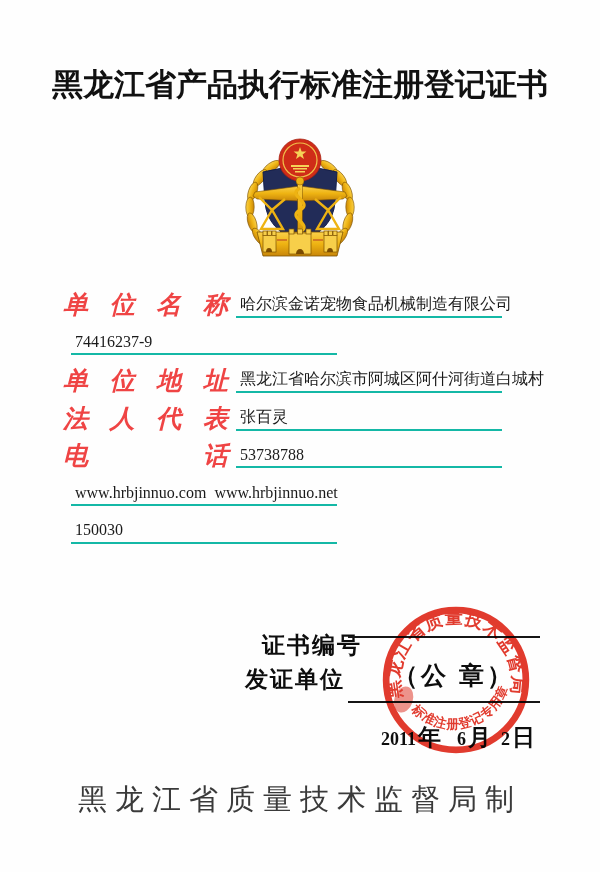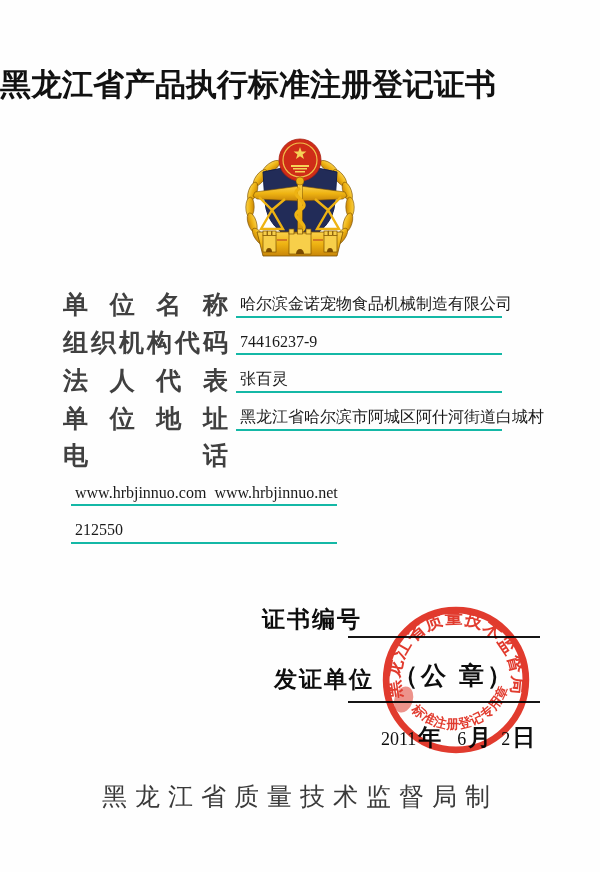--- a/index.html
+++ b/index.html
@@ -11,20 +11,21 @@
     overflow:hidden;
   }
   .page{
     position:absolute;inset:0;
     background:#fefefe;
   }
   
   .title{
     position:absolute;
     top:64px;left:0;right:0;
+    text-align:center;
     font-size:31px;
     font-weight:900;
     color:#111;
     letter-spacing:0px;
     font-family:"Liberation Serif", serif;
   }
   
   .emblem{
     position:absolute;
     top:136px;left:50%;
@@ -41,23 +42,24 @@
     align-items:flex-end;
     height:37.7px;
   }
   .row .label{
     width:165px;
     flex:0 0 165px;
     font-family:"Liberation Sans", sans-serif;
     font-weight:900;
     font-size:25px;
     line-height:1.05;
-    color:#404040;
+    color:#ef4444;
     text-align:justify;
     text-align-last:justify;
+    font-style:italic;
     -moz-text-align-last:justify;
   }
   .row .value{
     flex:0 0 262px;
     width:262px;
     margin-left:8px;
     border-bottom:2px solid #14b8a6;
     font-size:16px;
     line-height:1.1;
     padding:0 0 3px 4px;
@@ -67,22 +69,22 @@
   }
   
   .cert-label{
     position:absolute;
     font-family:"Liberation Sans", sans-serif;
     font-weight:900;
     font-size:23px;
     color:#0d0d0d;
     letter-spacing:2px;
   }
-  #cert-no-label{left:262px;top:604px;}
-  #issuer-label{left:274px;top:664px;}
+  #cert-no-label{left:262px;top:630px;}
+  #issuer-label{left:245px;top:664px;}
   .cert-line{
     position:absolute;
     left:348px;width:192px;
     border-top:2px solid #151515;
   }
   #cert-no-line{top:636px;}
   #issuer-line{top:701px;}
   .issuer-value{
     position:absolute;
     left:393px;top:659px;
@@ -96,35 +98,35 @@
   .date-line{
     position:absolute;
     left:381px;top:722px;
     display:flex;
     align-items:baseline;
     color:#0d0d0d;
   }
   .date-num{
     font-family:"Liberation Serif", serif;
     font-size:18px;
-    font-weight:400;
+    font-weight:700;
   }
   .date-unit{
     font-family:"Liberation Sans", sans-serif;
     font-weight:900;
     font-size:23px;
     margin:0 2px;
   }
   .dgap1{width:8px;} .dgap2{width:14px;}
   
   .footer{
     position:absolute;
     top:780px;left:0;right:0;
     text-align:center;
-    font-size:25px;
+    font-size:29px;
     letter-spacing:8px;
     color:#3a3a3a;
     font-family:"Liberation Serif", serif;
   }
   
   .seal{
     position:absolute;
     left:381px;top:605px;
     width:150px;height:150px;
     opacity:.92;
@@ -223,39 +225,39 @@
       <path d="M38 104 h10 M74 104 h10" stroke="#b3371f" stroke-width="1.2"></path>
     </g>
   </svg>
 
   <div class="form">
     <div class="row">
       <div class="label">单位名称</div>
       <div class="value">哈尔滨金诺宠物食品机械制造有限公司</div>
     </div>
     <div class="row">
-      <div class="label">组织机构代码</div>
       <div class="value">74416237-9</div>
+    </div>
+    <div class="row">
+      <div class="label">单位地址</div>
+      <div class="value">黑龙江省哈尔滨市阿城区阿什河街道白城村</div>
     </div>
     <div class="row">
       <div class="label">法人代表</div>
       <div class="value">张百灵</div>
     </div>
     <div class="row">
-      <div class="label">单位地址</div>
-      <div class="value">黑龙江省哈尔滨市阿城区阿什河街道白城村</div>
-    </div>
-    <div class="row">
       <div class="label">电话</div>
+      <div class="value">53738788</div>
     </div>
     <div class="row">
       <div class="value">www.hrbjinnuo.com  www.hrbjinnuo.net</div>
     </div>
     <div class="row">
-      <div class="value">212550</div>
+      <div class="value">150030</div>
     </div>
   </div>
 
   <div class="cert-label" id="cert-no-label">证书编号</div>
   <div class="cert-line" id="cert-no-line"></div>
 
   <div class="cert-label" id="issuer-label">发证单位</div>
   <div class="issuer-value">（公 章）</div>
   <div class="cert-line" id="issuer-line"></div>
 

